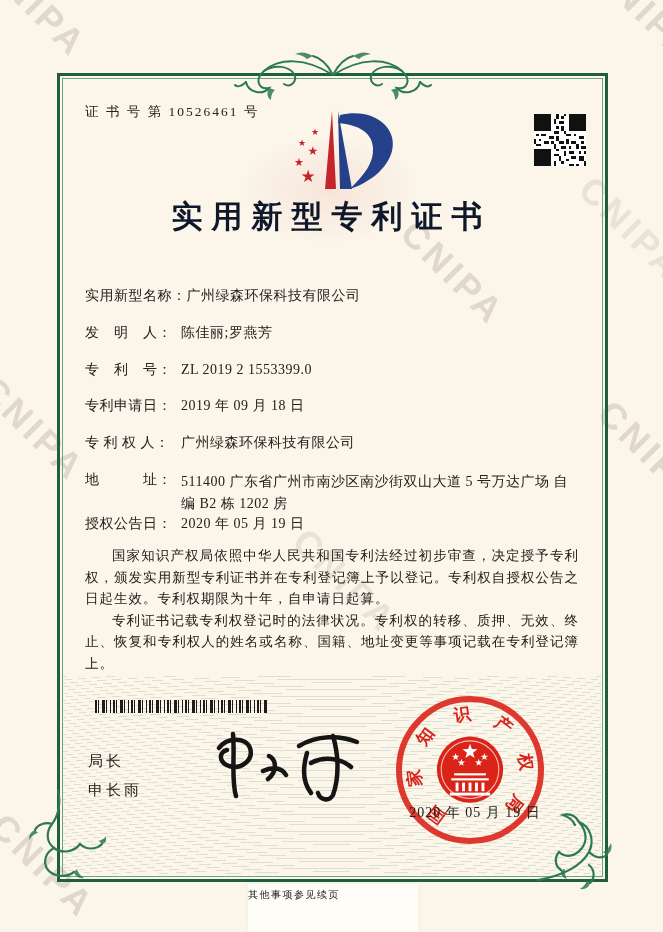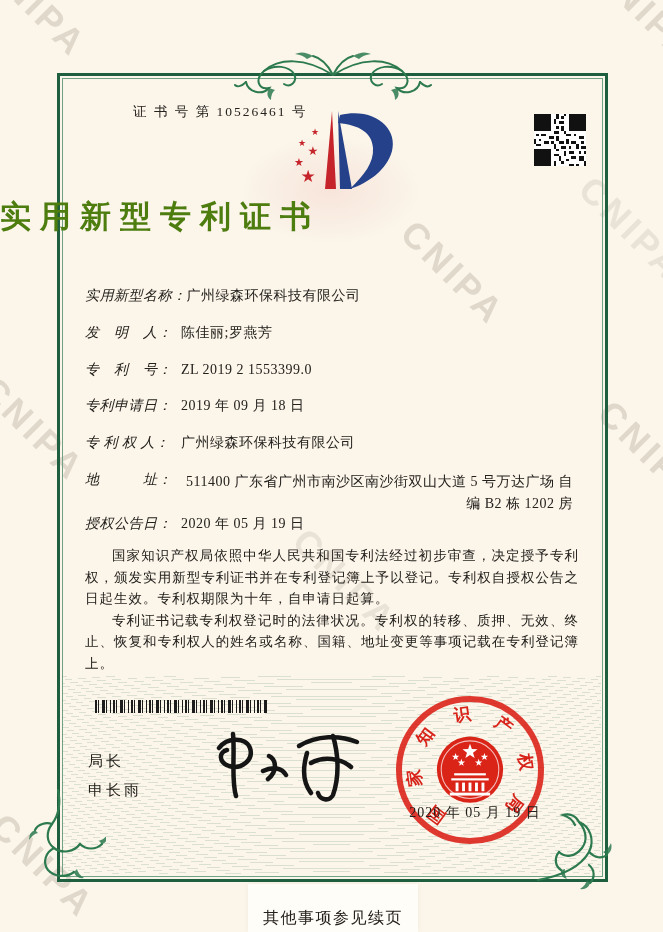--- a/index.html
+++ b/index.html
@@ -18,33 +18,33 @@
   
   .border-outer{position:absolute;left:57px;top:73px;width:545px;height:803px;
       border:3px solid #1d5f3e;}
   .border-inner{position:absolute;inset:2px;border:1px solid #6fa184;}
 
   
   .guilloche{position:absolute;left:62px;top:676px;width:539px;height:198px;
       background:repeating-radial-gradient(ellipse 1600px 900px at 50% 1060px,
         rgba(104,146,112,.22) 0 1px, rgba(0,0,0,0) 1px 6px);}
 
-  .certno{position:absolute;left:85px;top:103px;font-size:13.5px;color:#26221e;letter-spacing:2px;margin-left:48px;}
+  .certno{position:absolute;left:85px;top:103px;font-size:13.5px;color:#26221e;letter-spacing:2px;}
 
   .logo{position:absolute;left:280px;top:103px;width:130px;height:95px;}
   .logo-star{position:absolute;color:#c5242b;line-height:1;transform:translate(-50%,-50%);}
 
   .qr{position:absolute;left:534px;top:114px;width:52px;height:52px;background:#fff;}
   .qr svg{width:100%;height:100%;shape-rendering:crispEdges;}
 
-  .title{position:absolute;left:0;top:196px;width:663px;text-align:left;
-      font-size:31px;font-weight:bold;color:#4d7c0f;letter-spacing:9px;}
+  .title{position:absolute;left:0;top:196px;width:663px;text-align:center;
+      font-size:31px;font-weight:bold;color:#0f172a;letter-spacing:9px;}
   .frow{position:absolute;left:85px;font-size:14px;color:#24201c;letter-spacing:.5px;white-space:nowrap;}
-  .flabel{display:inline-block;min-width:96px;white-space:pre;font-style:italic;}
-  .addr-val{display:inline-block;vertical-align:top;white-space:normal;width:392px;line-height:22px;text-align:right;}
+  .flabel{display:inline-block;min-width:96px;white-space:pre;}
+  .addr-val{display:inline-block;vertical-align:top;white-space:normal;width:392px;line-height:22px;}
   .pair2{position:absolute;left:260px;top:0;}
 
   .paras{position:absolute;left:85px;top:545px;width:494px;font-size:13.5px;
       line-height:21.5px;color:#24201c;letter-spacing:1px;text-align:justify;}
   .paras p{margin:0;text-indent:2em;}
 
   .barcode{position:absolute;left:95px;top:700px;width:172px;height:13px;
       background-image:repeating-linear-gradient(90deg,
         #1c1c1c 0 2px,transparent 2px 3px,#1c1c1c 3px 4px,transparent 4px 7px,
         #1c1c1c 7px 10px,transparent 10px 11px,#1c1c1c 11px 12px,transparent 12px 15px,
@@ -59,21 +59,21 @@
   .seal-chars span{position:absolute;left:50%;top:50%;font-size:17px;font-weight:bold;
       color:#d8231a;line-height:1;}
   .seal-date{position:absolute;left:400px;top:804px;width:150px;text-align:center;
       font-size:14px;color:#24201c;letter-spacing:1px;}
 
   .pageno{position:absolute;left:0;top:850px;width:663px;text-align:center;
       font-size:12.5px;color:#24201c;letter-spacing:1px;}
 
   .note-strip{position:absolute;left:248px;top:884px;width:170px;height:48px;
       background:#fffdf8;box-shadow:0 0 6px rgba(0,0,0,.05);}
-  .note-text{margin-top:24px;text-align:center;font-size:16px;color:#24201c;letter-spacing:1.5px;}
+  .note-text{margin-top:4px;font-size:10px;color:#24201c;letter-spacing:1.5px;}
 
   .ornament{position:absolute;}
 </style>
 </head>
 <body>
 
 <div class="page">
 
   <span class="wm" style="left:-30px;top:-16px">CNIPA</span>
   <span class="wm" style="left:580px;top:-10px">CNIPA</span>

